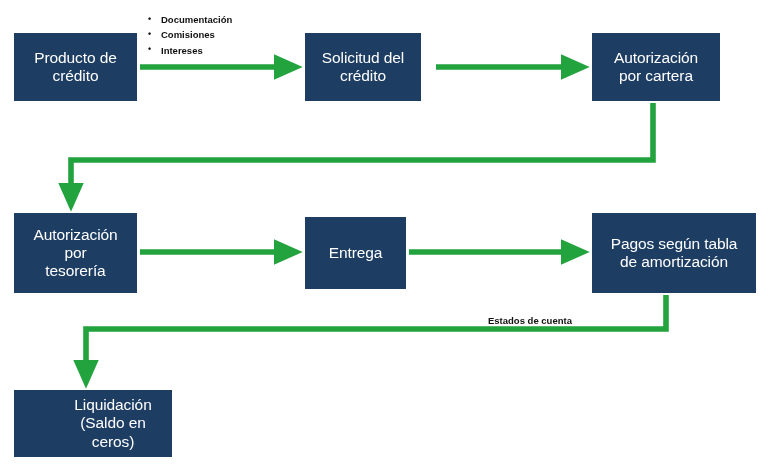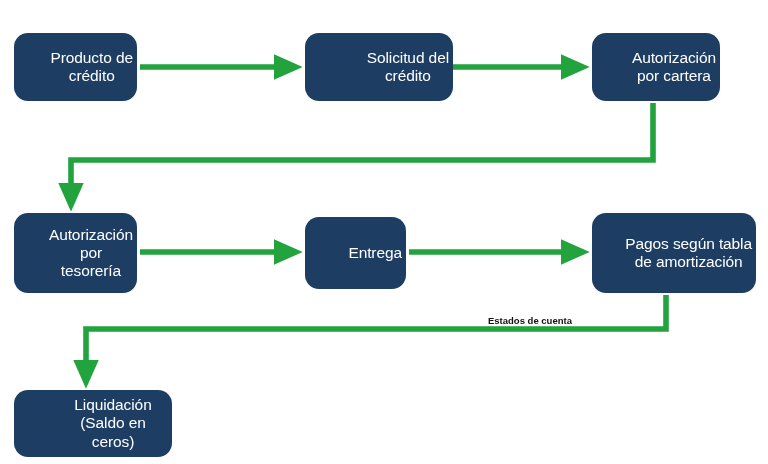--- a/index.html
+++ b/index.html
@@ -24,24 +24,24 @@
     top: 0;
     width: 768px;
     height: 464px;
     pointer-events: none;
   }
   .node {
     position: absolute;
     box-sizing: border-box;
     background: #1d3d63;
     color: #ffffff;
-    border-radius: 14px;
+    border-radius: 0;
     display: flex;
     align-items: center;
-    justify-content: flex-end;
+    justify-content: center;
     text-align: center;
     line-height: 1.18;
     font-family: "Liberation Sans", sans-serif;
     font-weight: 400;
     letter-spacing: -0.1px;
     padding: 2px 4px;
     z-index: 3;
   }
   .node-label {
     display: block;
@@ -101,21 +101,21 @@
         <path d="M 409 252 L 583 252" stroke="#22a33e" marker-end="url(#arrowhead)"></path>
         <path d="M 666 295 L 666 329 L 86 329 L 86 382" stroke="#22a33e" marker-end="url(#arrowhead)"></path>
       </g>
   </svg>
 
   <div class="node" style="left: 14px; top: 33px; width: 123px; height: 68px; font-size: 15.5px; background: rgb(29, 61, 99); color: rgb(255, 255, 255);">
     <span class="node-label">Producto de
 crédito</span>
   </div>
 
-  <div class="node" style="left: 305px; top: 33px; width: 148px; height: 68px; font-size: 15.5px; background: rgb(29, 61, 99); color: rgb(255, 255, 255);">
+  <div class="node" style="left: 305px; top: 33px; width: 116px; height: 68px; font-size: 15.5px; background: rgb(29, 61, 99); color: rgb(255, 255, 255);">
     <span class="node-label">Solicitud del
 crédito</span>
   </div>
 
   <div class="node" style="left: 592px; top: 33px; width: 128px; height: 68px; font-size: 15.5px; background: rgb(29, 61, 99); color: rgb(255, 255, 255);">
     <span class="node-label">Autorización
 por cartera</span>
   </div>
 
   <div class="node" style="left: 14px; top: 213px; width: 123px; height: 80px; font-size: 15.5px; background: rgb(29, 61, 99); color: rgb(255, 255, 255);">
@@ -131,16 +131,21 @@
   <div class="node" style="left: 592px; top: 213px; width: 164px; height: 80px; font-size: 15.5px; background: rgb(29, 61, 99); color: rgb(255, 255, 255);">
     <span class="node-label">Pagos según tabla
 de amortización</span>
   </div>
 
   <div class="node" style="left: 14px; top: 390px; width: 158px; height: 67px; font-size: 15.5px; background: rgb(29, 61, 99); color: rgb(255, 255, 255); padding-left: 44px;">
     <span class="node-label">Liquidación
 (Saldo en ceros)</span>
   </div>
 
+  <ul class="bullets" id="bullet-list" style="left: 146px; top: 12px; color: rgb(17, 17, 17);">
+    <li>Documentación</li>
+    <li>Comisiones</li>
+    <li>Intereses</li>
+  </ul>
 
   <div class="edge-label" id="edge-label-0" style="left: 452px; top: 315px; color: rgb(17, 17, 17);">Estados de cuenta</div>
 
 </div>
 
 </body></html>

